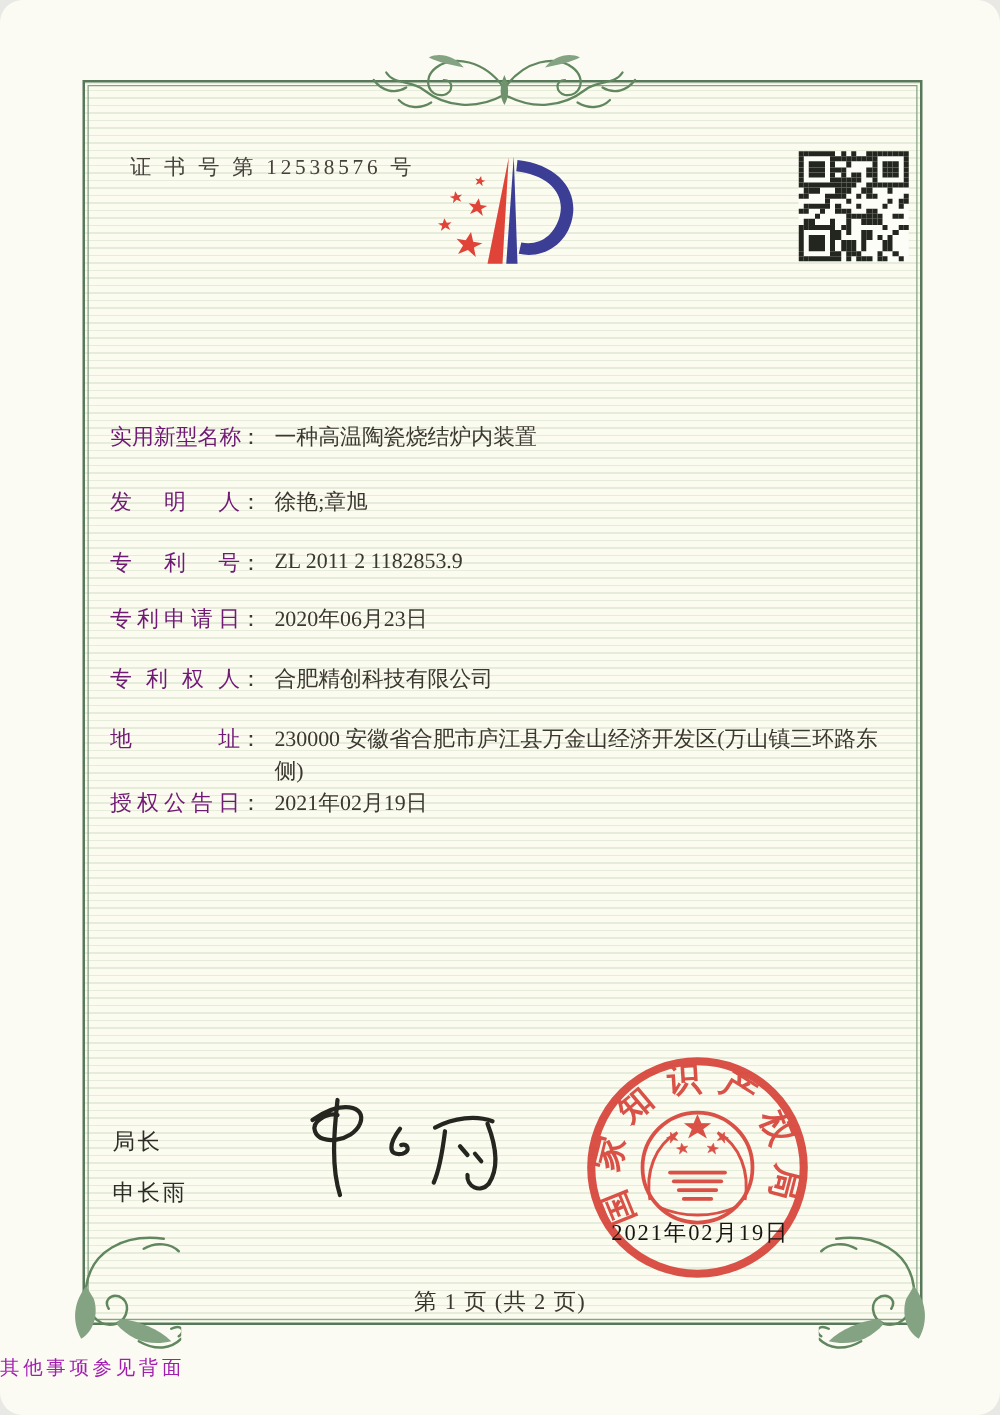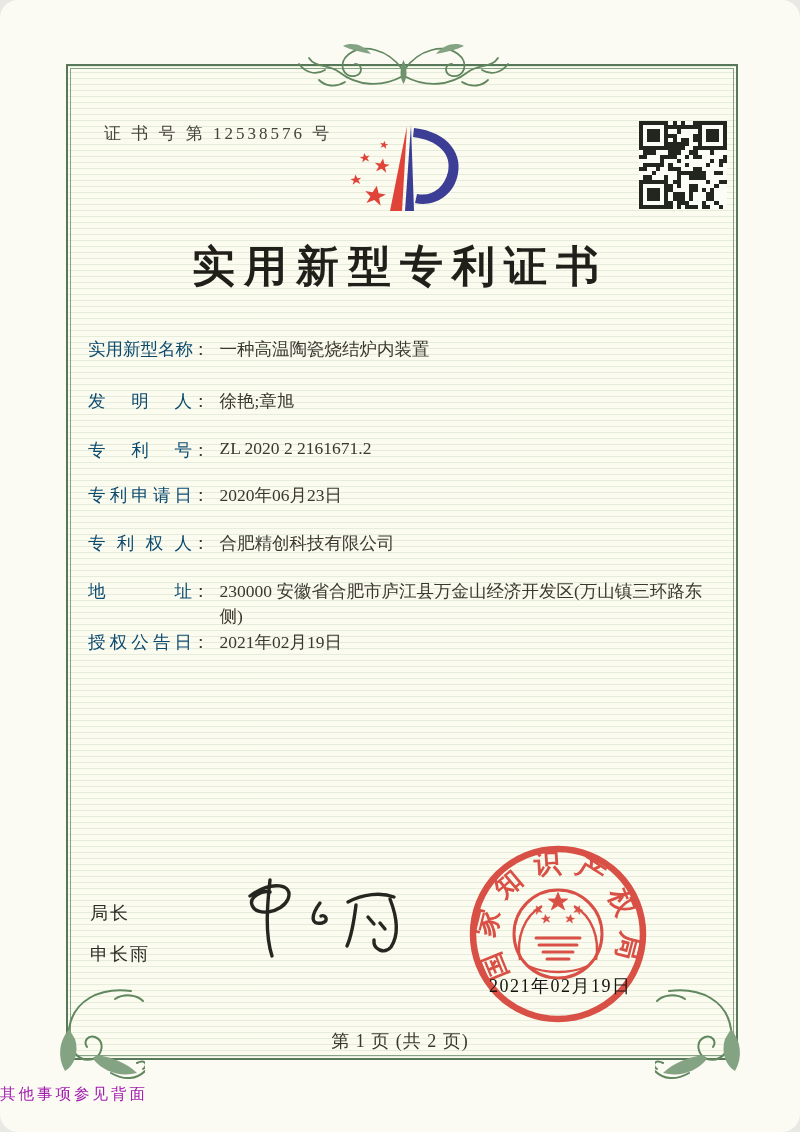--- a/index.html
+++ b/index.html
@@ -34,21 +34,21 @@
   .qr i{display:block;}
   .qr i.m{background:#23261f;}
   .title{
     position:absolute;left:0;top:238px;width:100%;text-align:center;
     font-size:43px;font-weight:600;letter-spacing:9px;color:#211f19;z-index:2;
   }
   .fields{position:absolute;left:88px;top:0;width:640px;z-index:2;font-size:17.5px;}
   .frow{position:absolute;left:0;white-space:nowrap;}
   .frow .lab{
     display:inline-block;width:104px;text-align:justify;text-align-last:justify;
-    vertical-align:top;color:#0c4a6e;
+    vertical-align:top;color:#701a75;
   }
   .frow .colon{display:inline-block;vertical-align:top;color:#3b382f;}
   .frow .val{display:inline-block;margin-left:10px;vertical-align:top;color:#3b382f;}
   .frow .val.wrap{white-space:normal;width:500px;line-height:25px;}
   .pair2{position:absolute;left:300px;top:0;white-space:nowrap;}
   .paras{
     position:absolute;left:88px;top:666px;width:632px;z-index:2;
     font-size:16.5px;line-height:26.5px;color:#3d3a30;text-align:justify;
   }
   .paras p{margin:0;text-indent:2em;}
@@ -568,31 +568,30 @@
       <i class="m"></i>
       <i></i>
       <i class="m"></i>
       <i class="m"></i>
       <i></i>
       <i></i>
       <i class="m"></i>
       <i></i>
     </div>
 
-  <div class="title">实用新型专利证书</div>
 
   <div class="fields">
     <div class="frow" style="top:337px;">
       <span class="lab">实用新型名称</span><span class="colon">：</span><span class="val">一种高温陶瓷烧结炉内装置</span>
     </div>
     <div class="frow" style="top:389px;">
       <span class="lab">发明人</span><span class="colon">：</span><span class="val">徐艳;章旭</span>
     </div>
     <div class="frow" style="top:438px;">
-      <span class="lab">专利号</span><span class="colon">：</span><span class="val">ZL 2020 2 2161671.2</span>
+      <span class="lab">专利号</span><span class="colon">：</span><span class="val">ZL 2011 2 1182853.9</span>
     </div>
     <div class="frow" style="top:483px;">
       <span class="lab">专利申请日</span><span class="colon">：</span><span class="val">2020年06月23日</span>
     </div>
     <div class="frow" style="top:531px;">
       <span class="lab">专利权人</span><span class="colon">：</span><span class="val">合肥精创科技有限公司</span>
     </div>
     <div class="frow" style="top:579px;">
       <span class="lab">地址</span><span class="colon">：</span><span class="val wrap">230000 安徽省合肥市庐江县万金山经济开发区(万山镇三环路东侧)</span>
     </div>

